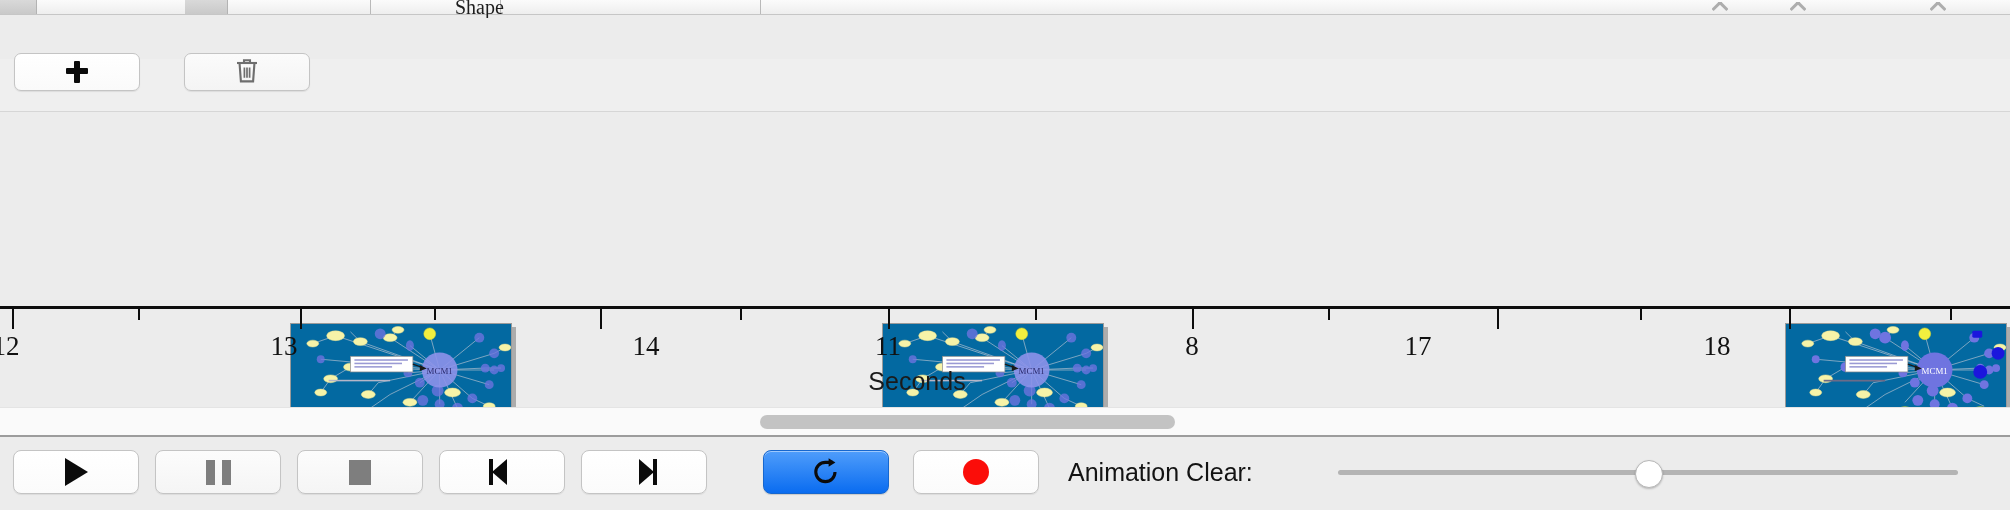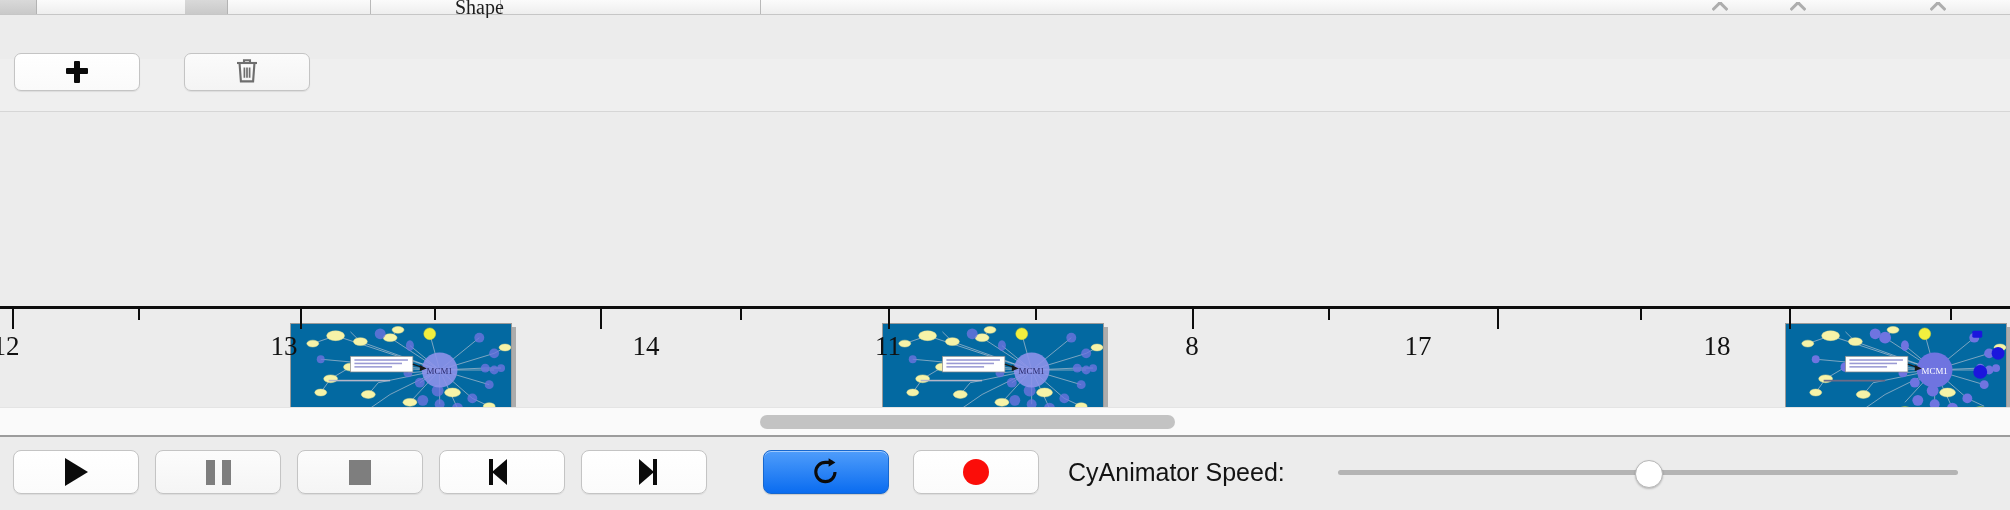--- a/index.html
+++ b/index.html
@@ -436,20 +436,23 @@
     <div class="tick minor" style="left:1950px;"></div>
 
     <div class="tick-label" style="left:6px;">12</div>
     <div class="tick-label" style="left:284px;">13</div>
     <div class="tick-label" style="left:615px;margin-left:31px;">14</div>
     <div class="tick-label" style="left:888px;">11</div>
     <div class="tick-label" style="left:1192px;">8</div>
     <div class="tick-label" style="left:1418px;">17</div>
     <div class="tick-label" style="left:1717px;">18</div>
 
+    <div class="axis-title">
+      <span>Seconds</span>
+    </div>
   </div>
 
   <div class="hscroll">
     <div class="hscroll-thumb"></div>
   </div>
 
   <div class="controls">
 
     <div class="cbtn" style="left:13px;width:126px;">
       <span class="ico-play"></span>
@@ -480,21 +483,21 @@
           <path d="M24 15 A9.6 9.6 0 1 1 14.4 5.4 L21.6 5.4" stroke="#0b0b0b" stroke-width="3.1" fill="none" stroke-linecap="butt"></path>
           <path d="M17.6 1.2 L24.4 5.5 L17.6 9.8 Z" fill="#0b0b0b"></path>
         </svg>
       </span>
     </div>
 
     <div class="cbtn" style="left:913px;width:126px;">
       <span class="ico-rec"></span>
     </div>
 
-    <div class="speed-label">CyAnimator Speed:</div>
+    <div class="speed-label">Animation Clear:</div>
 
     <div class="slider">
       <div class="slider-track"></div>
       <div class="slider-thumb"></div>
     </div>
   </div>
 
 </div>
 
 </body></html>

